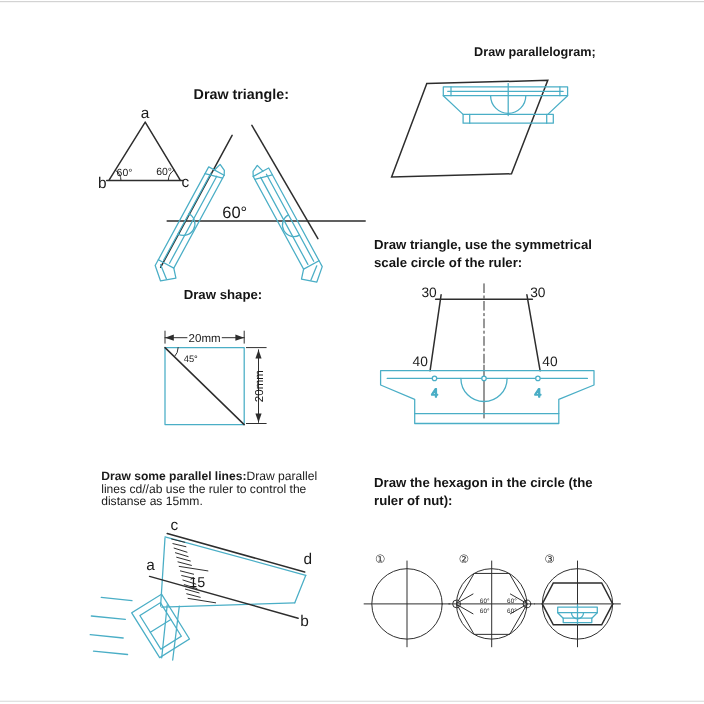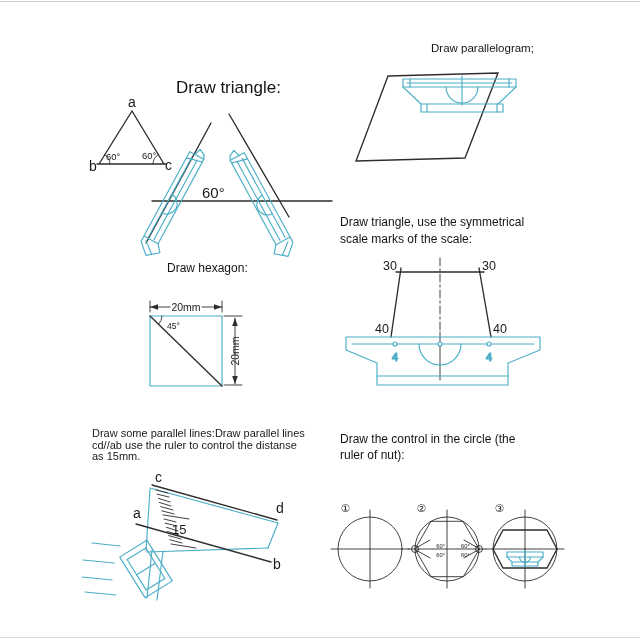--- a/index.html
+++ b/index.html
@@ -1,46 +1,46 @@
 <!DOCTYPE html>
 <html><head>
 <meta charset="utf-8">
 <style>
   html,body{margin:0;padding:0;background:#ffffff;}
   #stage{position:relative;width:640px;height:640px;background:#ffffff;overflow:hidden;
          font-family:"Liberation Sans","DejaVu Sans",sans-serif;color:#161616;}
   .abs{position:absolute;}
-  .ttl{font-weight:normal;color:#141414;white-space:nowrap;}
+  .ttl{font-weight:bold;color:#141414;white-space:nowrap;}
   .edge{position:absolute;left:0;width:640px;height:1px;background:#cfcfcf;}
   svg{position:absolute;overflow:visible;}
   svg text{font-family:"Liberation Sans","DejaVu Sans",sans-serif;fill:#1a1a1a;}
   .blk{stroke:#2d2d2d;fill:none;stroke-width:1.35;stroke-linecap:round;}
   .thin{stroke:#2d2d2d;fill:none;stroke-width:0.9;stroke-linecap:round;}
   .cy{stroke:#4aaec6;fill:none;stroke-width:1.15;stroke-linejoin:round;stroke-linecap:round;}
   .arr{fill:#2d2d2d;stroke:none;}
   .para{font-size:11px;line-height:11.6px;color:#1a1a1a;}
-  .para .b{font-weight:normal;}
+  .para .b{font-weight:bold;}
 </style>
 </head>
 <body>
 
 <div id="stage">
   <div class="edge" style="top:1px;"></div>
   <div class="edge" style="top:637px;background:#dadada;"></div>
 
-  <div class="abs ttl" style="left:176px;top:78px;font-size:17px;text-align:right;">Draw triangle:</div>
+  <div class="abs ttl" style="left:176px;top:78px;font-size:13px;text-align:right;">Draw triangle:</div>
   <div class="abs ttl" style="left:431px;top:42px;font-size:11.5px;">Draw parallelogram;</div>
   <div class="abs ttl" style="left:340px;top:214px;font-size:12px;line-height:16.5px;">
     <div>Draw triangle, use the symmetrical</div>
-    <div>scale marks of the scale:</div>
+    <div>scale circle of the ruler:</div>
   </div>
-  <div class="abs ttl" style="left:167px;top:261px;font-size:12px;">Draw hexagon:</div>
+  <div class="abs ttl" style="left:167px;top:261px;font-size:12px;">Draw shape:</div>
   <div class="abs para" style="left:92px;top:428px;width:213px;"><span class="b">Draw some parallel lines:</span><span>Draw parallel lines cd//ab use the ruler to control the distanse as 15mm.</span></div>
   <div class="abs ttl" style="left:340px;top:431px;font-size:12px;line-height:16px;">
-    <div>Draw the control in the circle (the</div>
+    <div>Draw the hexagon in the circle (the</div>
     <div>ruler of nut):</div>
   </div>
 
   <svg style="left:80px;top:90px;" width="260" height="165" viewBox="80 90 260 165">
     <defs>
       <g id="sruler" class="cy">
         <rect x="-8" y="-54" width="16" height="96"></rect>
         <line x1="-3.5" y1="-50" x2="-3.5" y2="40"></line>
         <line x1="2.5" y1="-50" x2="2.5" y2="40"></line>
         <line x1="-8" y1="-47" x2="8" y2="-51"></line>

